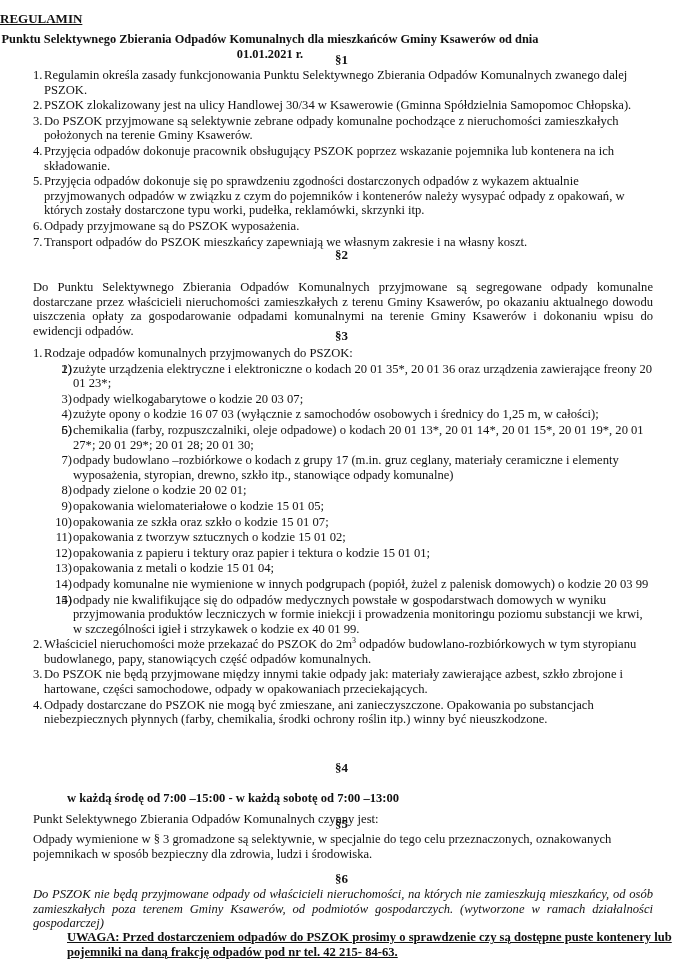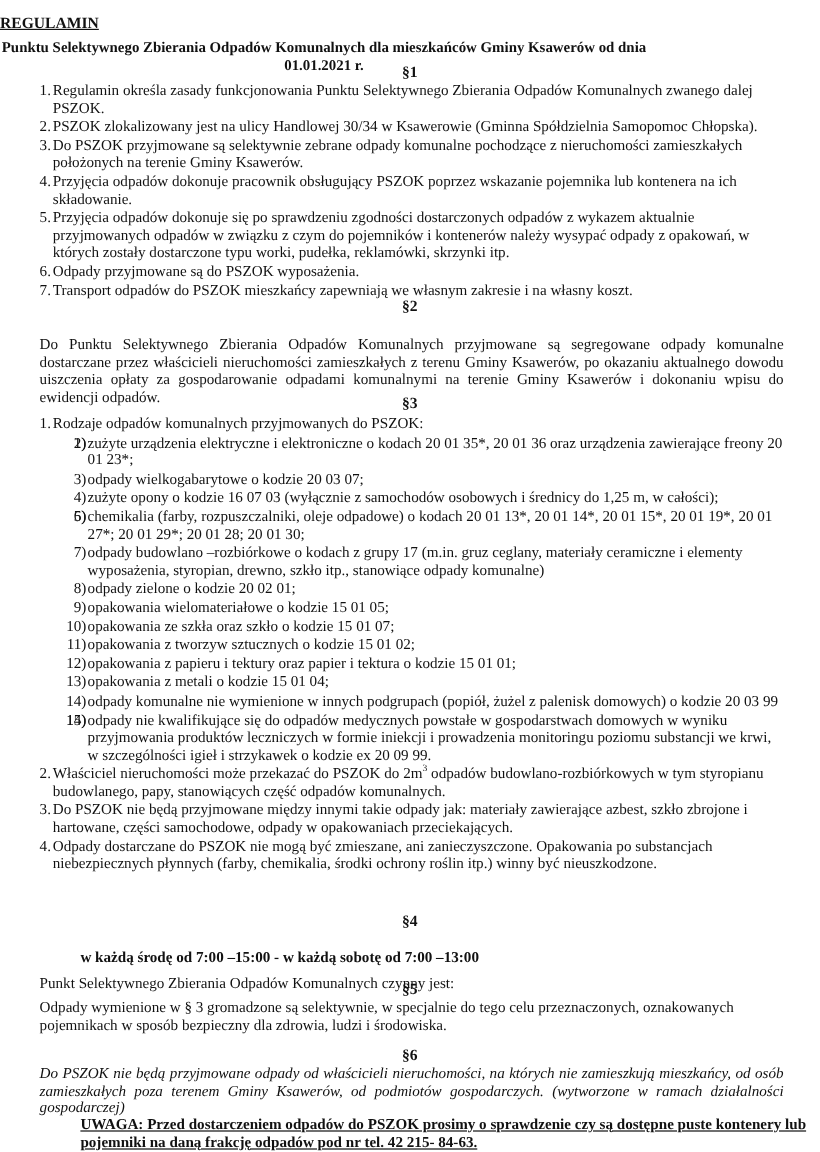--- a/index.html
+++ b/index.html
@@ -74,21 +74,21 @@
           <div class="li"><span class="num">6)</span><span>chemikalia (farby, rozpuszczalniki, oleje odpadowe) o kodach 20 01 13*, 20 01 14*, 20 01 15*, 20 01 19*, 20 01 27*;  20 01 29*; 20 01 28; 20 01 30;</span></div>
           <div class="li"><span class="num">7)</span><span>odpady budowlano –rozbiórkowe o kodach z grupy 17 (m.in. gruz ceglany, materiały ceramiczne i elementy wyposażenia, styropian, drewno, szkło itp., stanowiące odpady komunalne)</span></div>
           <div class="li"><span class="num">8)</span><span>odpady zielone o kodzie 20 02 01;</span></div>
           <div class="li"><span class="num">9)</span><span>opakowania wielomateriałowe o kodzie 15 01 05;</span></div>
           <div class="li wide"><span class="num">10)</span><span>opakowania ze szkła oraz szkło o kodzie 15 01 07;</span></div>
           <div class="li wide"><span class="num">11)</span><span>opakowania z tworzyw sztucznych o kodzie 15 01 02;</span></div>
           <div class="li wide"><span class="num">12)</span><span>opakowania z papieru i tektury oraz papier i tektura o kodzie 15 01 01;</span></div>
           <div class="li wide"><span class="num">13)</span><span>opakowania z metali o kodzie 15 01 04;</span></div>
           <div class="li wide"><span class="num">14)</span><span>odpady komunalne nie wymienione w innych podgrupach (popiół, żużel z palenisk domowych) o kodzie 20 03 99</span></div>
           <div class="li wide"><span class="num">15)</span></div>
-          <div class="li wide"><span class="num">14)</span><span>odpady nie kwalifikujące się do odpadów medycznych powstałe w gospodarstwach domowych w wyniku przyjmowania produktów leczniczych w formie iniekcji i prowadzenia monitoringu poziomu substancji we krwi, w  szczególności igieł i strzykawek o kodzie ex 20 09 99.</span></div>
+          <div class="li wide"><span class="num">14)</span><span>odpady nie kwalifikujące się do odpadów medycznych powstałe w gospodarstwach domowych w wyniku przyjmowania produktów leczniczych w formie iniekcji i prowadzenia monitoringu poziomu substancji we krwi, w  szczególności igieł i strzykawek o kodzie ex 40 01 99.</span></div>
         </div>
       </div>
       <div class="li">
         <span class="num">2.</span>
         <span>Właściciel nieruchomości może przekazać do PSZOK do 2m</span><sup>3</sup><span> odpadów budowlano-rozbiórkowych w tym styropianu budowlanego, papy, stanowiących część odpadów komunalnych.</span>
       </div>
       <div class="li"><span class="num">3.</span><span>Do PSZOK nie będą przyjmowane między innymi takie odpady jak: materiały zawierające azbest, szkło zbrojone i hartowane, części samochodowe, odpady w opakowaniach przeciekających.</span></div>
       <div class="li"><span class="num">4.</span><span>Odpady dostarczane do PSZOK nie mogą być zmieszane, ani zanieczyszczone. Opakowania po substancjach niebezpiecznych  płynnych (farby, chemikalia, środki ochrony roślin itp.) winny być nieuszkodzone.</span></div>
     </div>
   </div>

